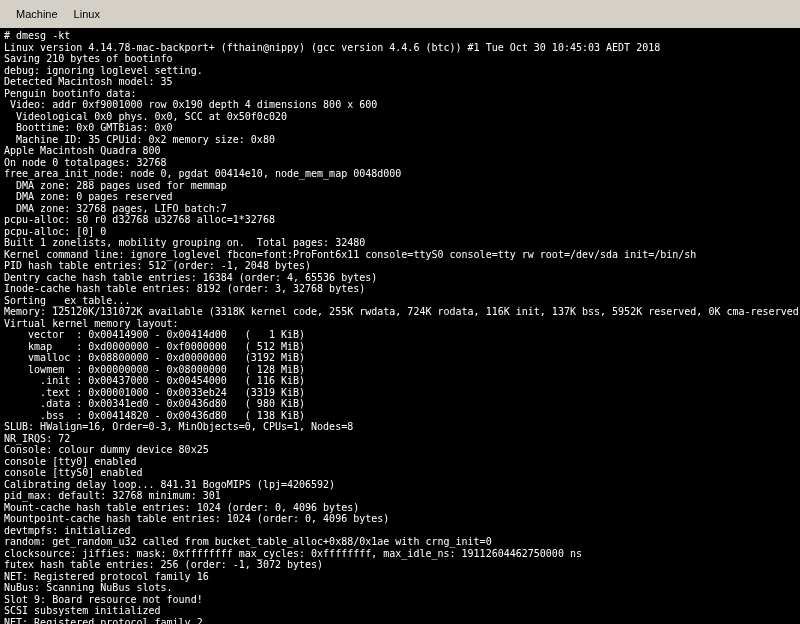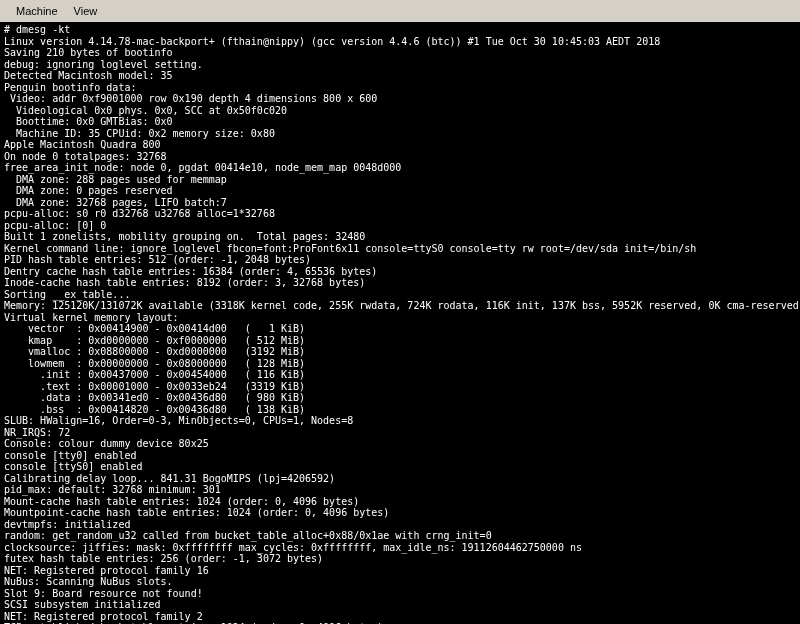--- a/index.html
+++ b/index.html
@@ -8,21 +8,21 @@
       box-sizing: border-box;
     }
     body {
       width: 800px;
       height: 624px;
       background: #000;
       font-family: monospace;
       overflow: hidden;
     }
     .menubar {
-      height: 22px;
+      height: 28px;
       background: #d4d0c8;
       display: flex;
       align-items: center;
       padding: 0 8px;
       font-family: Arial, sans-serif;
       font-size: 11px;
       color: #000;
     }
     .menu-item {
       padding: 1px 8px;
@@ -37,21 +37,21 @@
       padding: 2px 4px;
       white-space: pre;
       letter-spacing: 0px;
     }
   </style>
 </head>
 <body>
 
 <div class="menubar">
   <div class="menu-item">Machine</div>
-  <div class="menu-item">View</div>
+  <div class="menu-item">Linux</div>
 </div>
 
 <div class="terminal" id="terminal-content"># dmesg -kt
 Linux version 4.14.78-mac-backport+ (fthain@nippy) (gcc version 4.4.6 (btc)) #1 Tue Oct 30 10:45:03 AEDT 2018
 Saving 210 bytes of bootinfo
 debug: ignoring loglevel setting.
 Detected Macintosh model: 35
 Penguin bootinfo data:
  Video: addr 0xf9001000 row 0x190 depth 4 dimensions 800 x 600
   Videological 0x0 phys. 0x0, SCC at 0x50f0c020

